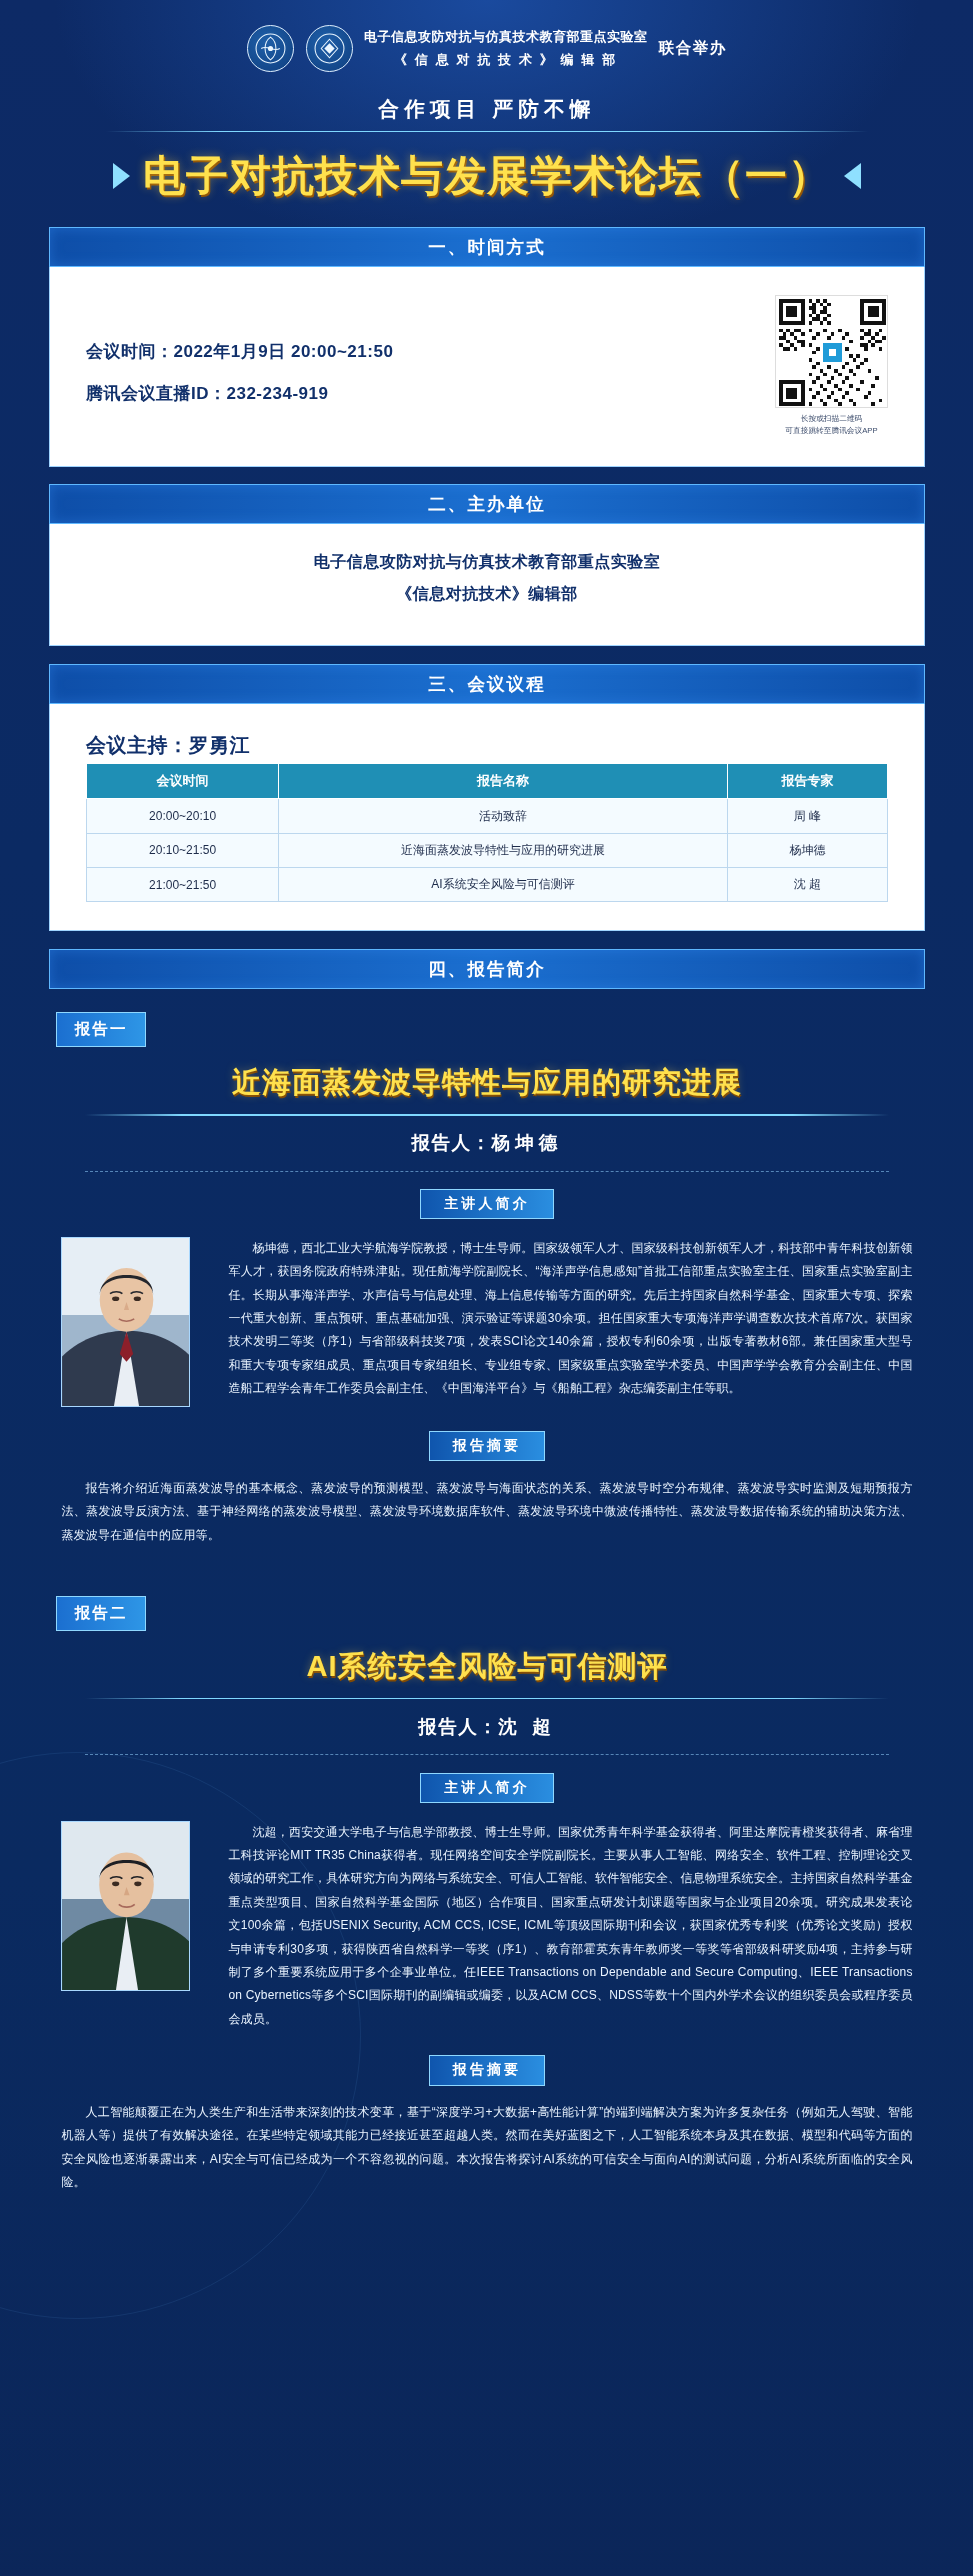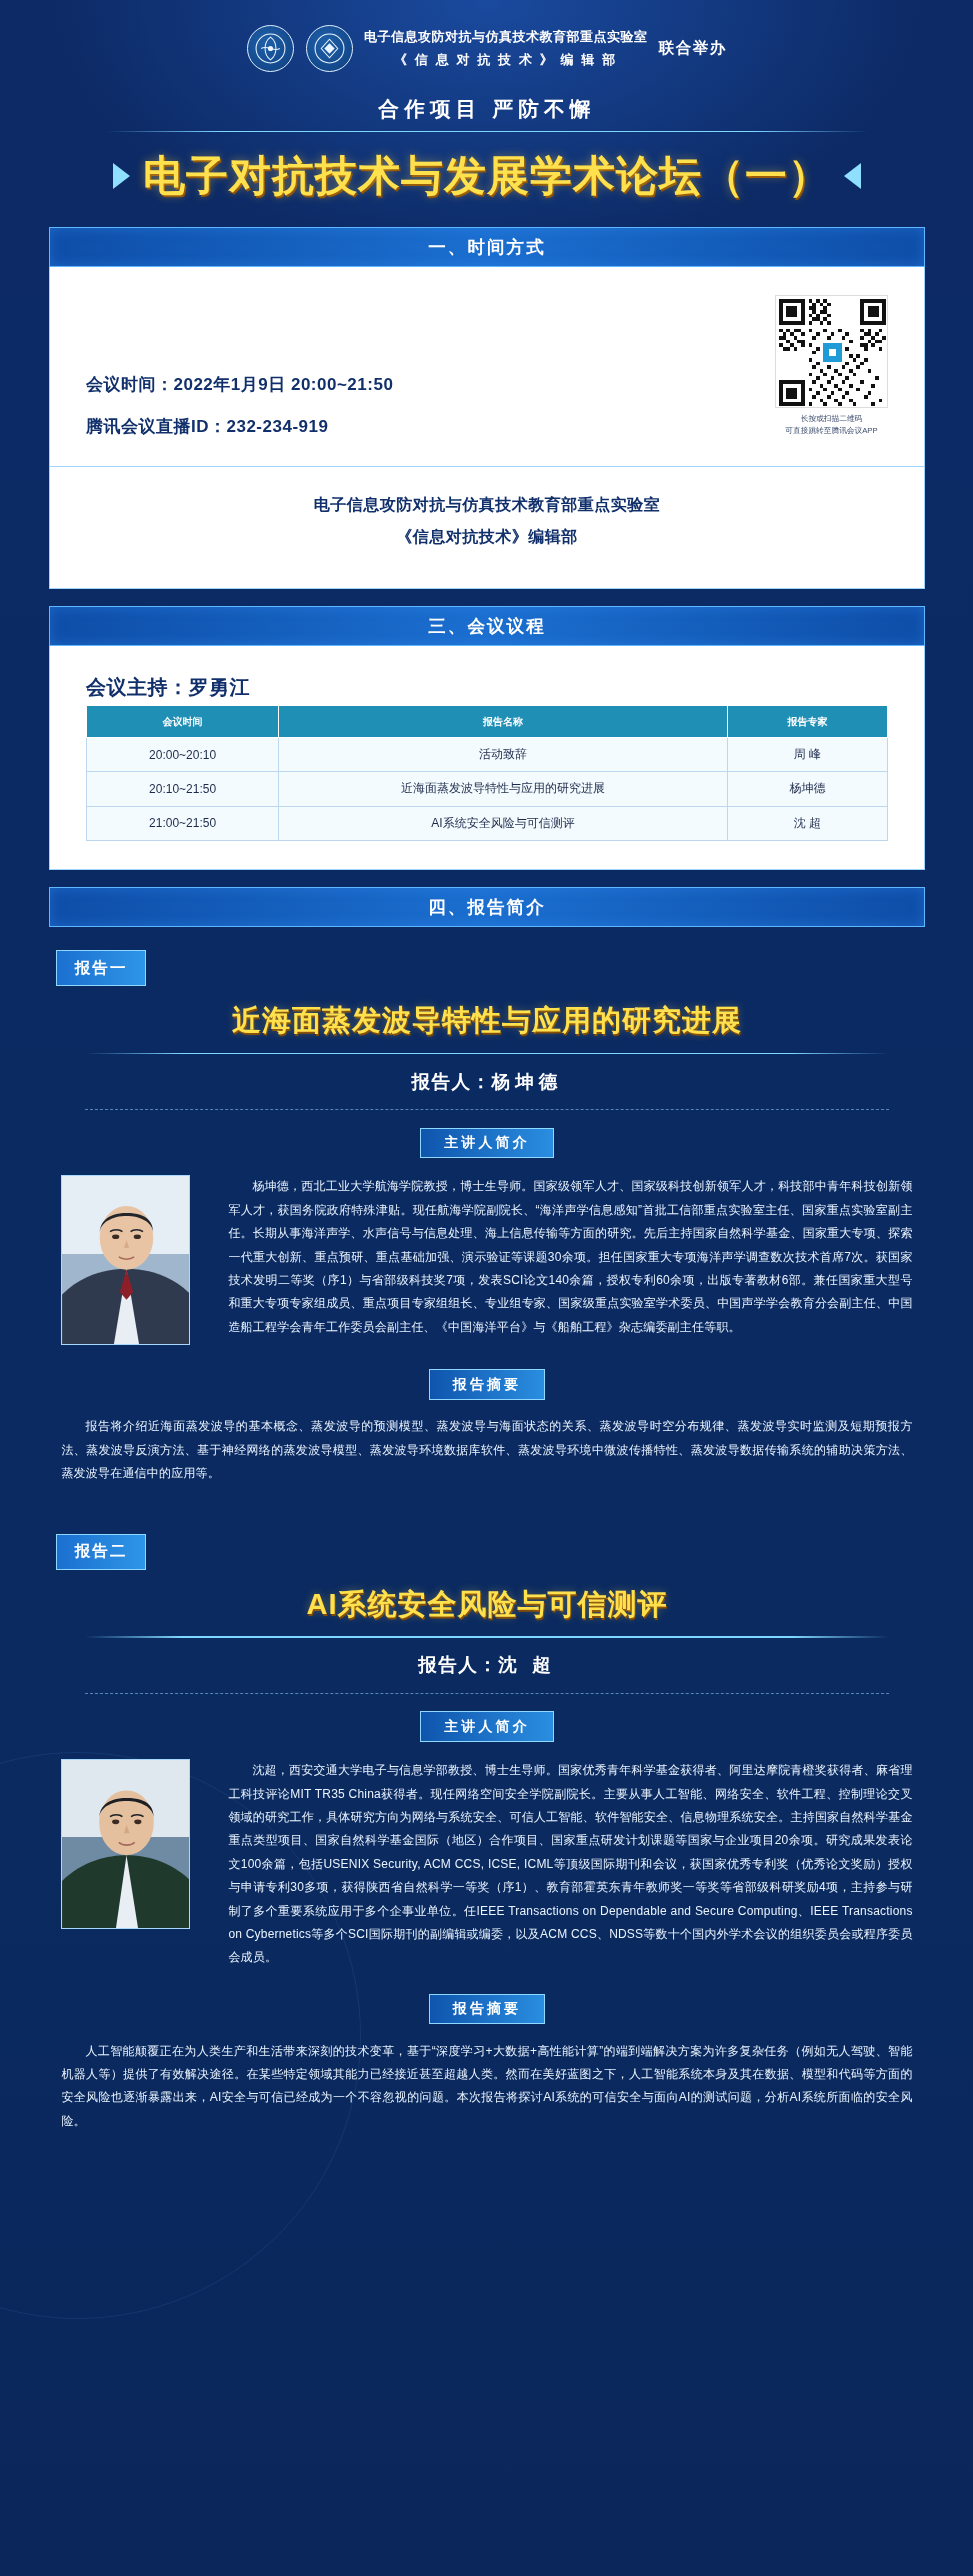--- a/index.html
+++ b/index.html
@@ -99,38 +99,38 @@
 
   
   .panel {
     width: 876px; margin: 0 auto;
     background: #ffffff;
     border: 1px solid #9fd4ff;
     border-top: none;
   }
   .panel-pad { padding: 28px 36px; }
 
-  .time-row { display: flex; align-items: flex-end; justify-content: space-between; }
+  .time-row { display: flex; align-items: center; justify-content: space-between; }
   .time-left { padding-top: 12.4px; }
   .time-item { font-size: 17px; color: #11306b; font-weight: bold; margin-bottom: 18.5px; letter-spacing: 0.5px; }
   .time-item:last-child { margin-bottom: 0; }
   .qr-box { text-align: center; }
   .qr { width: 113px; height: 113px; background: #fff; padding: 3.1px; border: 0.5px solid #ddd; }
   .qr svg { display: block; }
   .qr-cap { font-size: 7.7px; color: #3a4a6a; line-height: 1.6; margin-top: 5.2px; }
 
   .center-lines { text-align: center; }
   .center-lines .l { font-size: 16px; color: #11306b; font-weight: bold; letter-spacing: 0.5px; margin-bottom: 11.3px; }
   .center-lines .l:last-child { margin-bottom: 12px; }
 
   
   .host { font-size: 20px; color: #11306b; font-weight: bold; margin-bottom: 4px; letter-spacing: 0.5px; }
   table.agenda { width: 100%; border-collapse: collapse; }
   table.agenda th {
-    background: #1f8fb5; color: #fff; font-size: 10px; font-weight: bold;
+    background: #1f8fb5; color: #fff; font-size: 13px; font-weight: bold;
     padding: 8.2px 3.1px; border: 0.5px solid #ffffff;
   }
   table.agenda td {
     font-size: 12px; color: #1d2b4a; text-align: center;
     padding: 8.2px 3.1px; border: 0.5px solid #bcd7ee; background: #f4fbff;
   }
   table.agenda col.c1 { width: 24%; }
   table.agenda col.c2 { width: 56%; }
   table.agenda col.c3 { width: 20%; }
 
@@ -395,20 +395,21 @@
             </div>
             <div class="qr-cap">
               <span>长按或扫描二维码</span><br>
               <span>可直接跳转至腾讯会议APP</span>
             </div>
           </div>
         </div>
       </div>
     </div>
 
+    <div class="section-bar" style="margin-top:17.5px;">二、主办单位</div>
     <div class="panel">
       <div class="panel-pad center-lines">
         <div class="l">电子信息攻防对抗与仿真技术教育部重点实验室</div>
         <div class="l">《信息对抗技术》编辑部</div>
       </div>
     </div>
 
     <div class="section-bar" style="margin-top:17.5px;">三、会议议程</div>
     <div class="panel">
       <div class="panel-pad">

